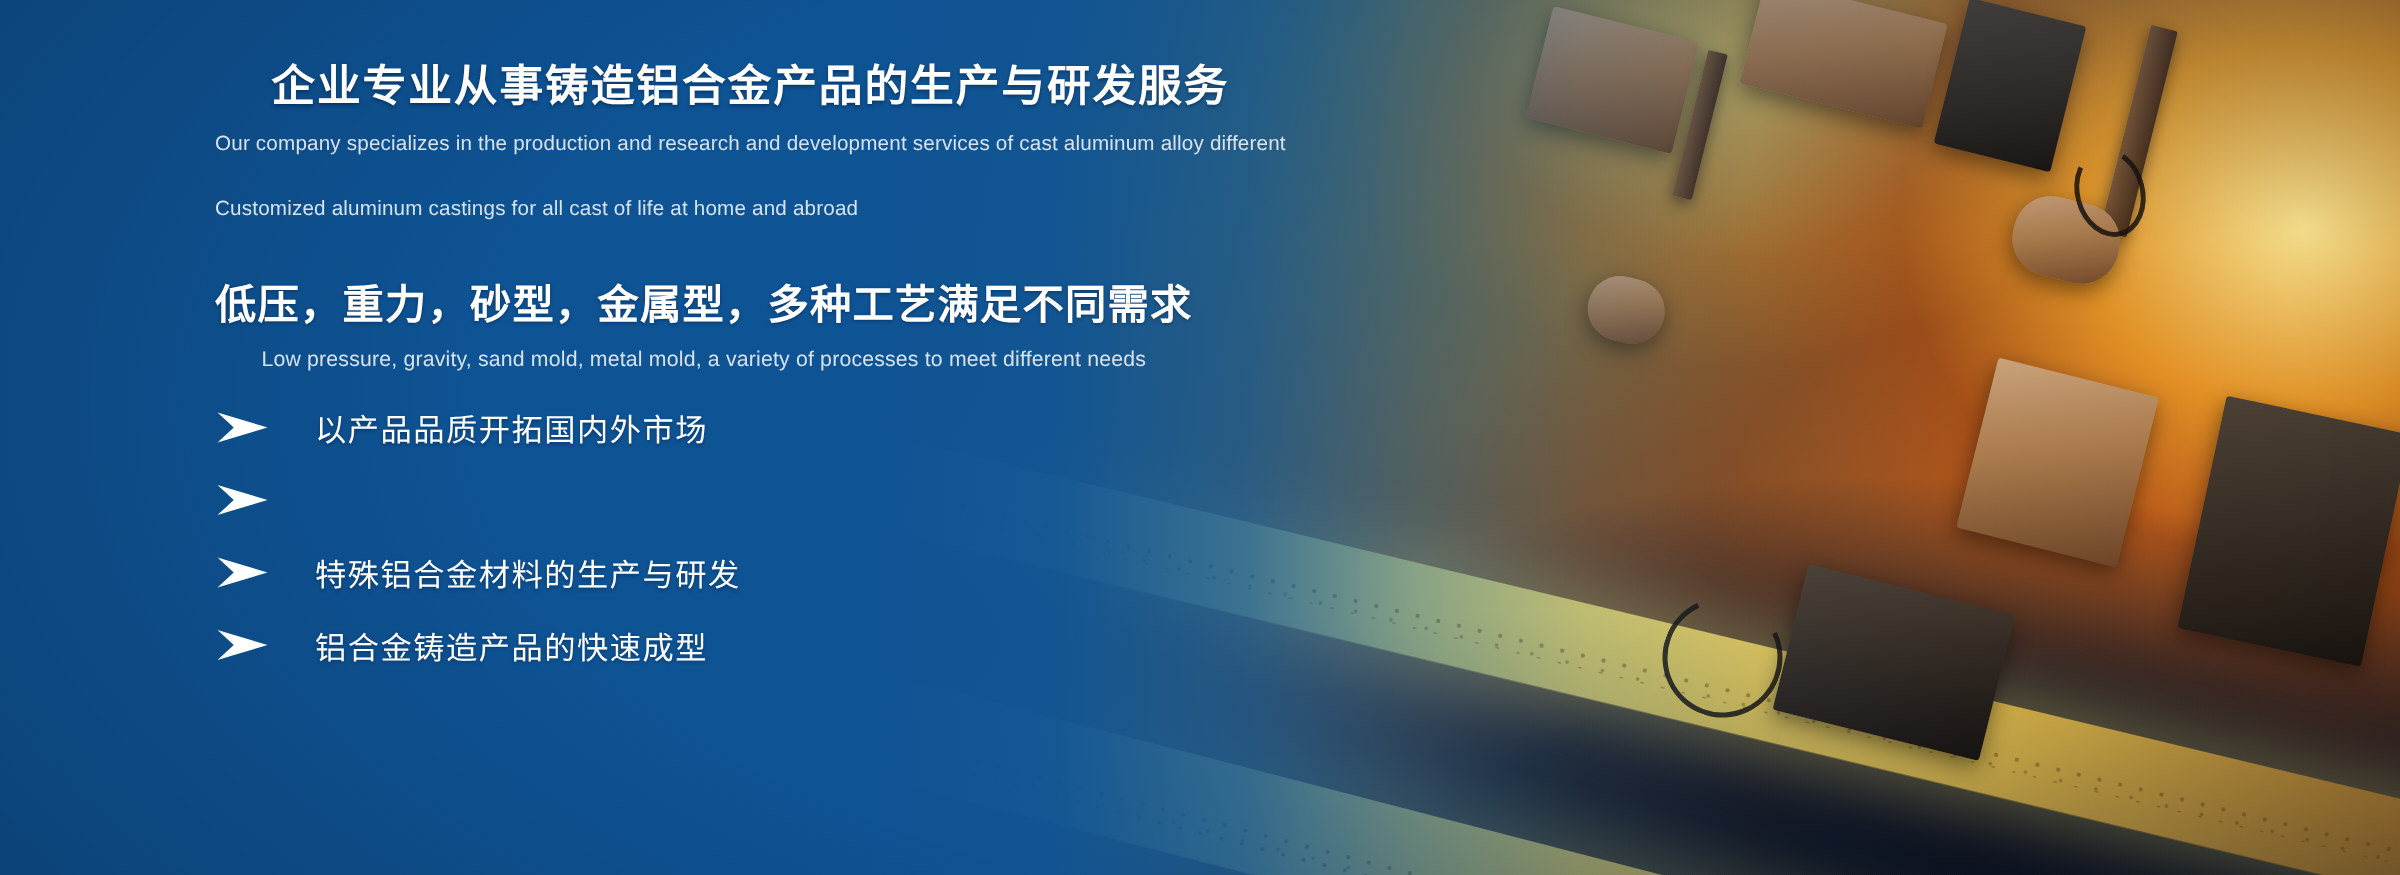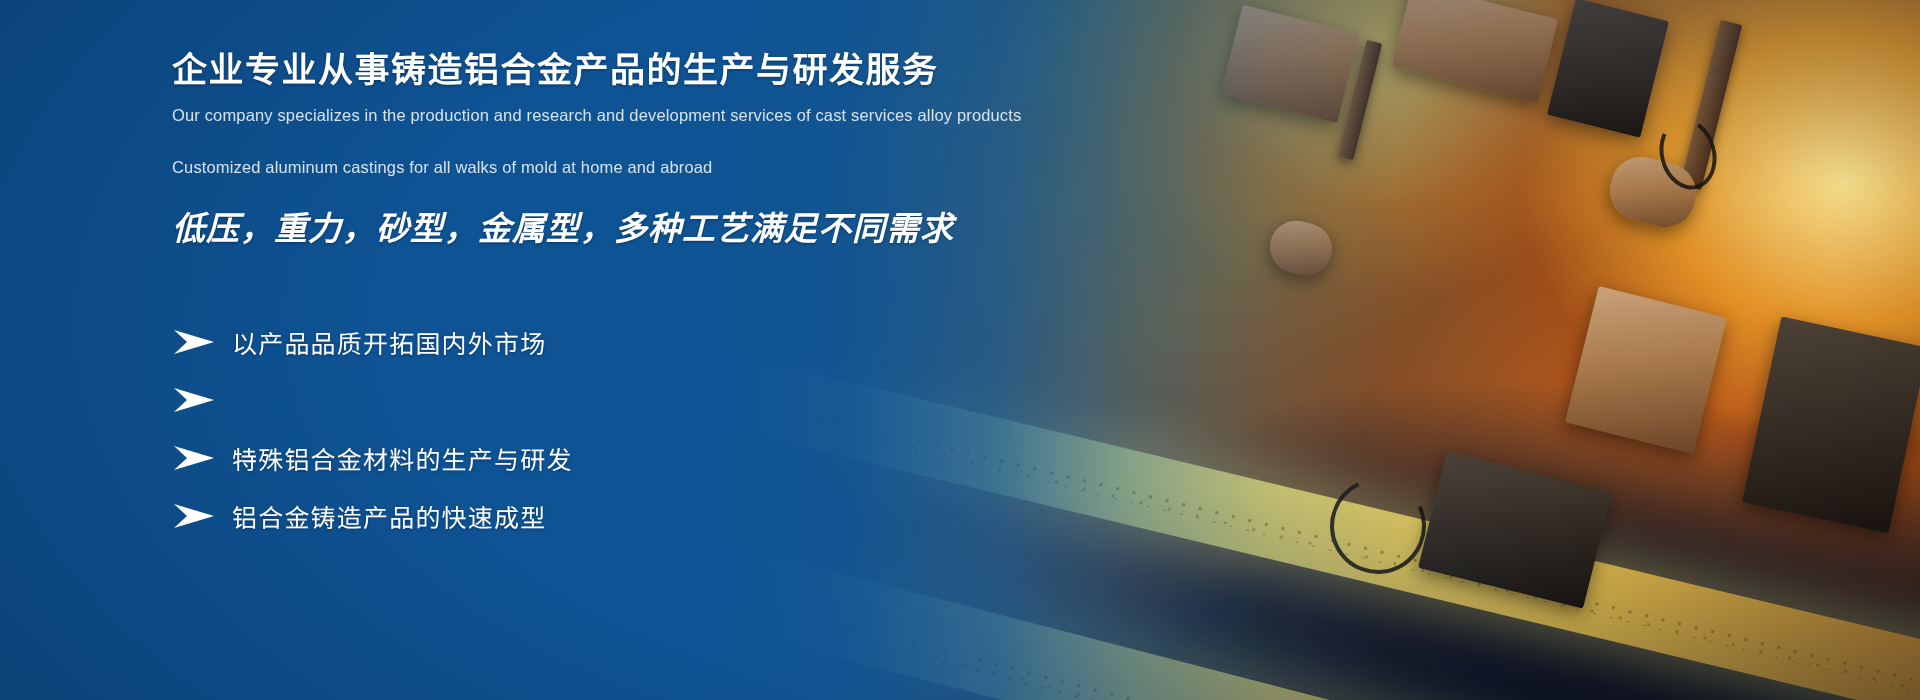--- a/index.html
+++ b/index.html
@@ -5,20 +5,21 @@
 <style>
   * { margin:0; padding:0; box-sizing:border-box; }
   html,body { width:1920px; height:700px; overflow:hidden; background:#0d4f8b; }
   body { font-family:"Liberation Sans","DejaVu Sans",sans-serif; }
 
   .banner {
     position:relative;
     width:1920px; height:700px;
     overflow:hidden;
     background:#4c1d95;
+    text-align:center;
   }
 
   
   .photo {
     position:absolute; inset:0;
     background:
       
       radial-gradient(ellipse 900px 520px at 78% 108%, rgba(6,14,30,.96) 0%, rgba(8,18,36,.78) 42%, rgba(10,22,44,0) 72%),
       
       radial-gradient(ellipse 520px 430px at 96% 26%, rgba(255,236,150,.92) 0%, rgba(255,170,40,.72) 34%, rgba(180,70,10,.35) 62%, rgba(80,30,8,0) 86%),
@@ -122,30 +123,31 @@
     white-space:nowrap;
   }
 
   .blockA { position:absolute; left:0; top:48px; }
   .blockA .h-en { margin-top:14px; }
 
   .blockB { position:absolute; left:0; top:142px; }
   .blockB .h-zh { font-size:34px; }
   .blockB .h-en { margin-top:16px; }
 
-  .blockC { position:absolute; left:0; top:208px;font-style:italic; }
+  .blockC { position:absolute; left:0; top:223px; }
   .blockC .h-zh { font-size:33px; letter-spacing:1px; }
   .blockC .h-en { margin-top:14px; font-size:17px; }
 
   .bullets { position:absolute; left:0; top:313px; }
   .bullet {
     display:flex;
     align-items:center;
     height:58px;
     white-space:nowrap;
+    gap:20px;
   }
   .bullet .marker {
     width:44px; height:26px;
     margin-right:16px;
     flex:0 0 auto;
     display:block;
   }
   .bullet .btxt {
     font-size:25px;
     letter-spacing:1.2px;
@@ -182,29 +184,30 @@
     </div>
   </div>
 
   <div class="tint"></div>
   <div class="vignette"></div>
 
   <div class="content">
 
     <div class="blockA">
       <div class="h-zh">企业专业从事铸造铝合金产品的生产与研发服务</div>
-      <div class="h-en">Our company specializes in the production and research and development services of cast services alloy products</div>
+      <div class="h-en">Our company specializes in the production and research and development services of cast aluminum alloy different</div>
     </div>
 
     <div class="blockB">
-      <div class="h-en">Customized aluminum castings for all walks of mold at home and abroad</div>
+      <div class="h-en">Customized aluminum castings for all cast of life at home and abroad</div>
     </div>
 
     <div class="blockC">
       <div class="h-zh">低压，重力，砂型，金属型，多种工艺满足不同需求</div>
+      <div class="h-en">Low pressure, gravity, sand mold, metal mold, a variety of processes to meet different needs</div>
     </div>
 
     <div class="bullets">
 
       <div class="bullet">
         <svg class="marker" viewBox="0 0 44 26">
           <path d="M2 1 L42 13 L2 25 L15 13 Z" fill="#ffffff"></path>
         </svg>
         <span class="btxt">以产品品质开拓国内外市场</span>
       </div>

